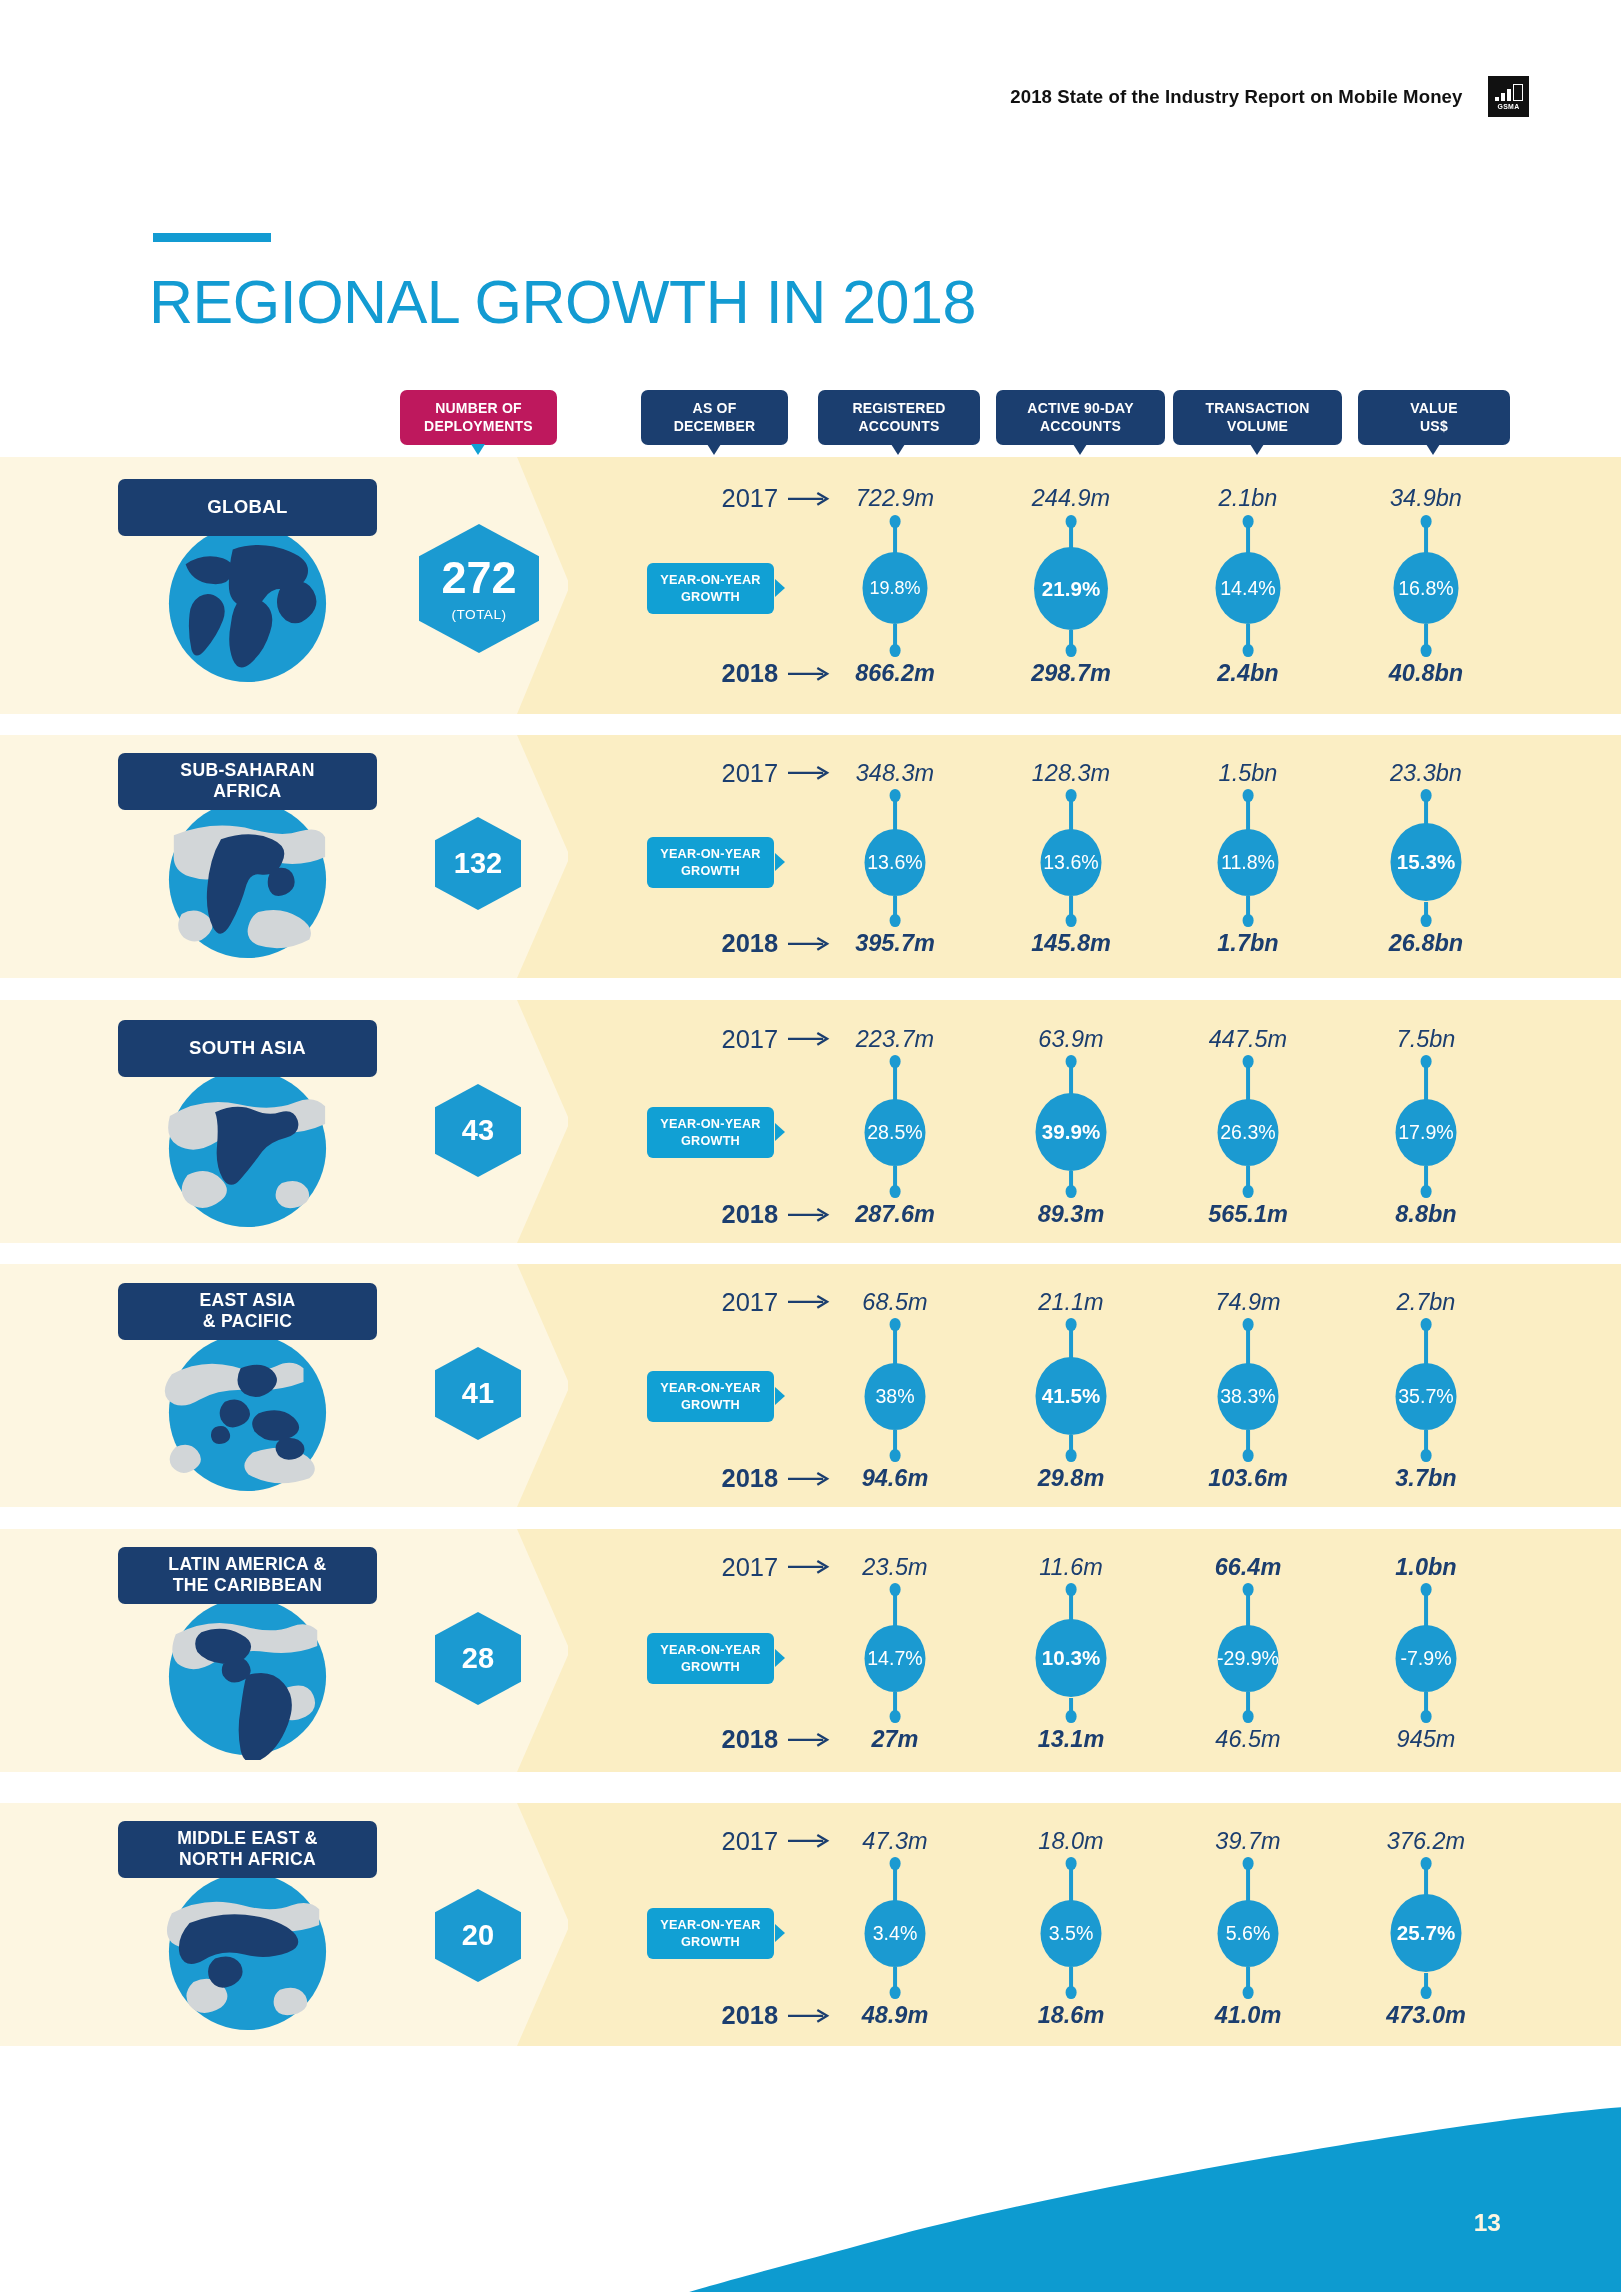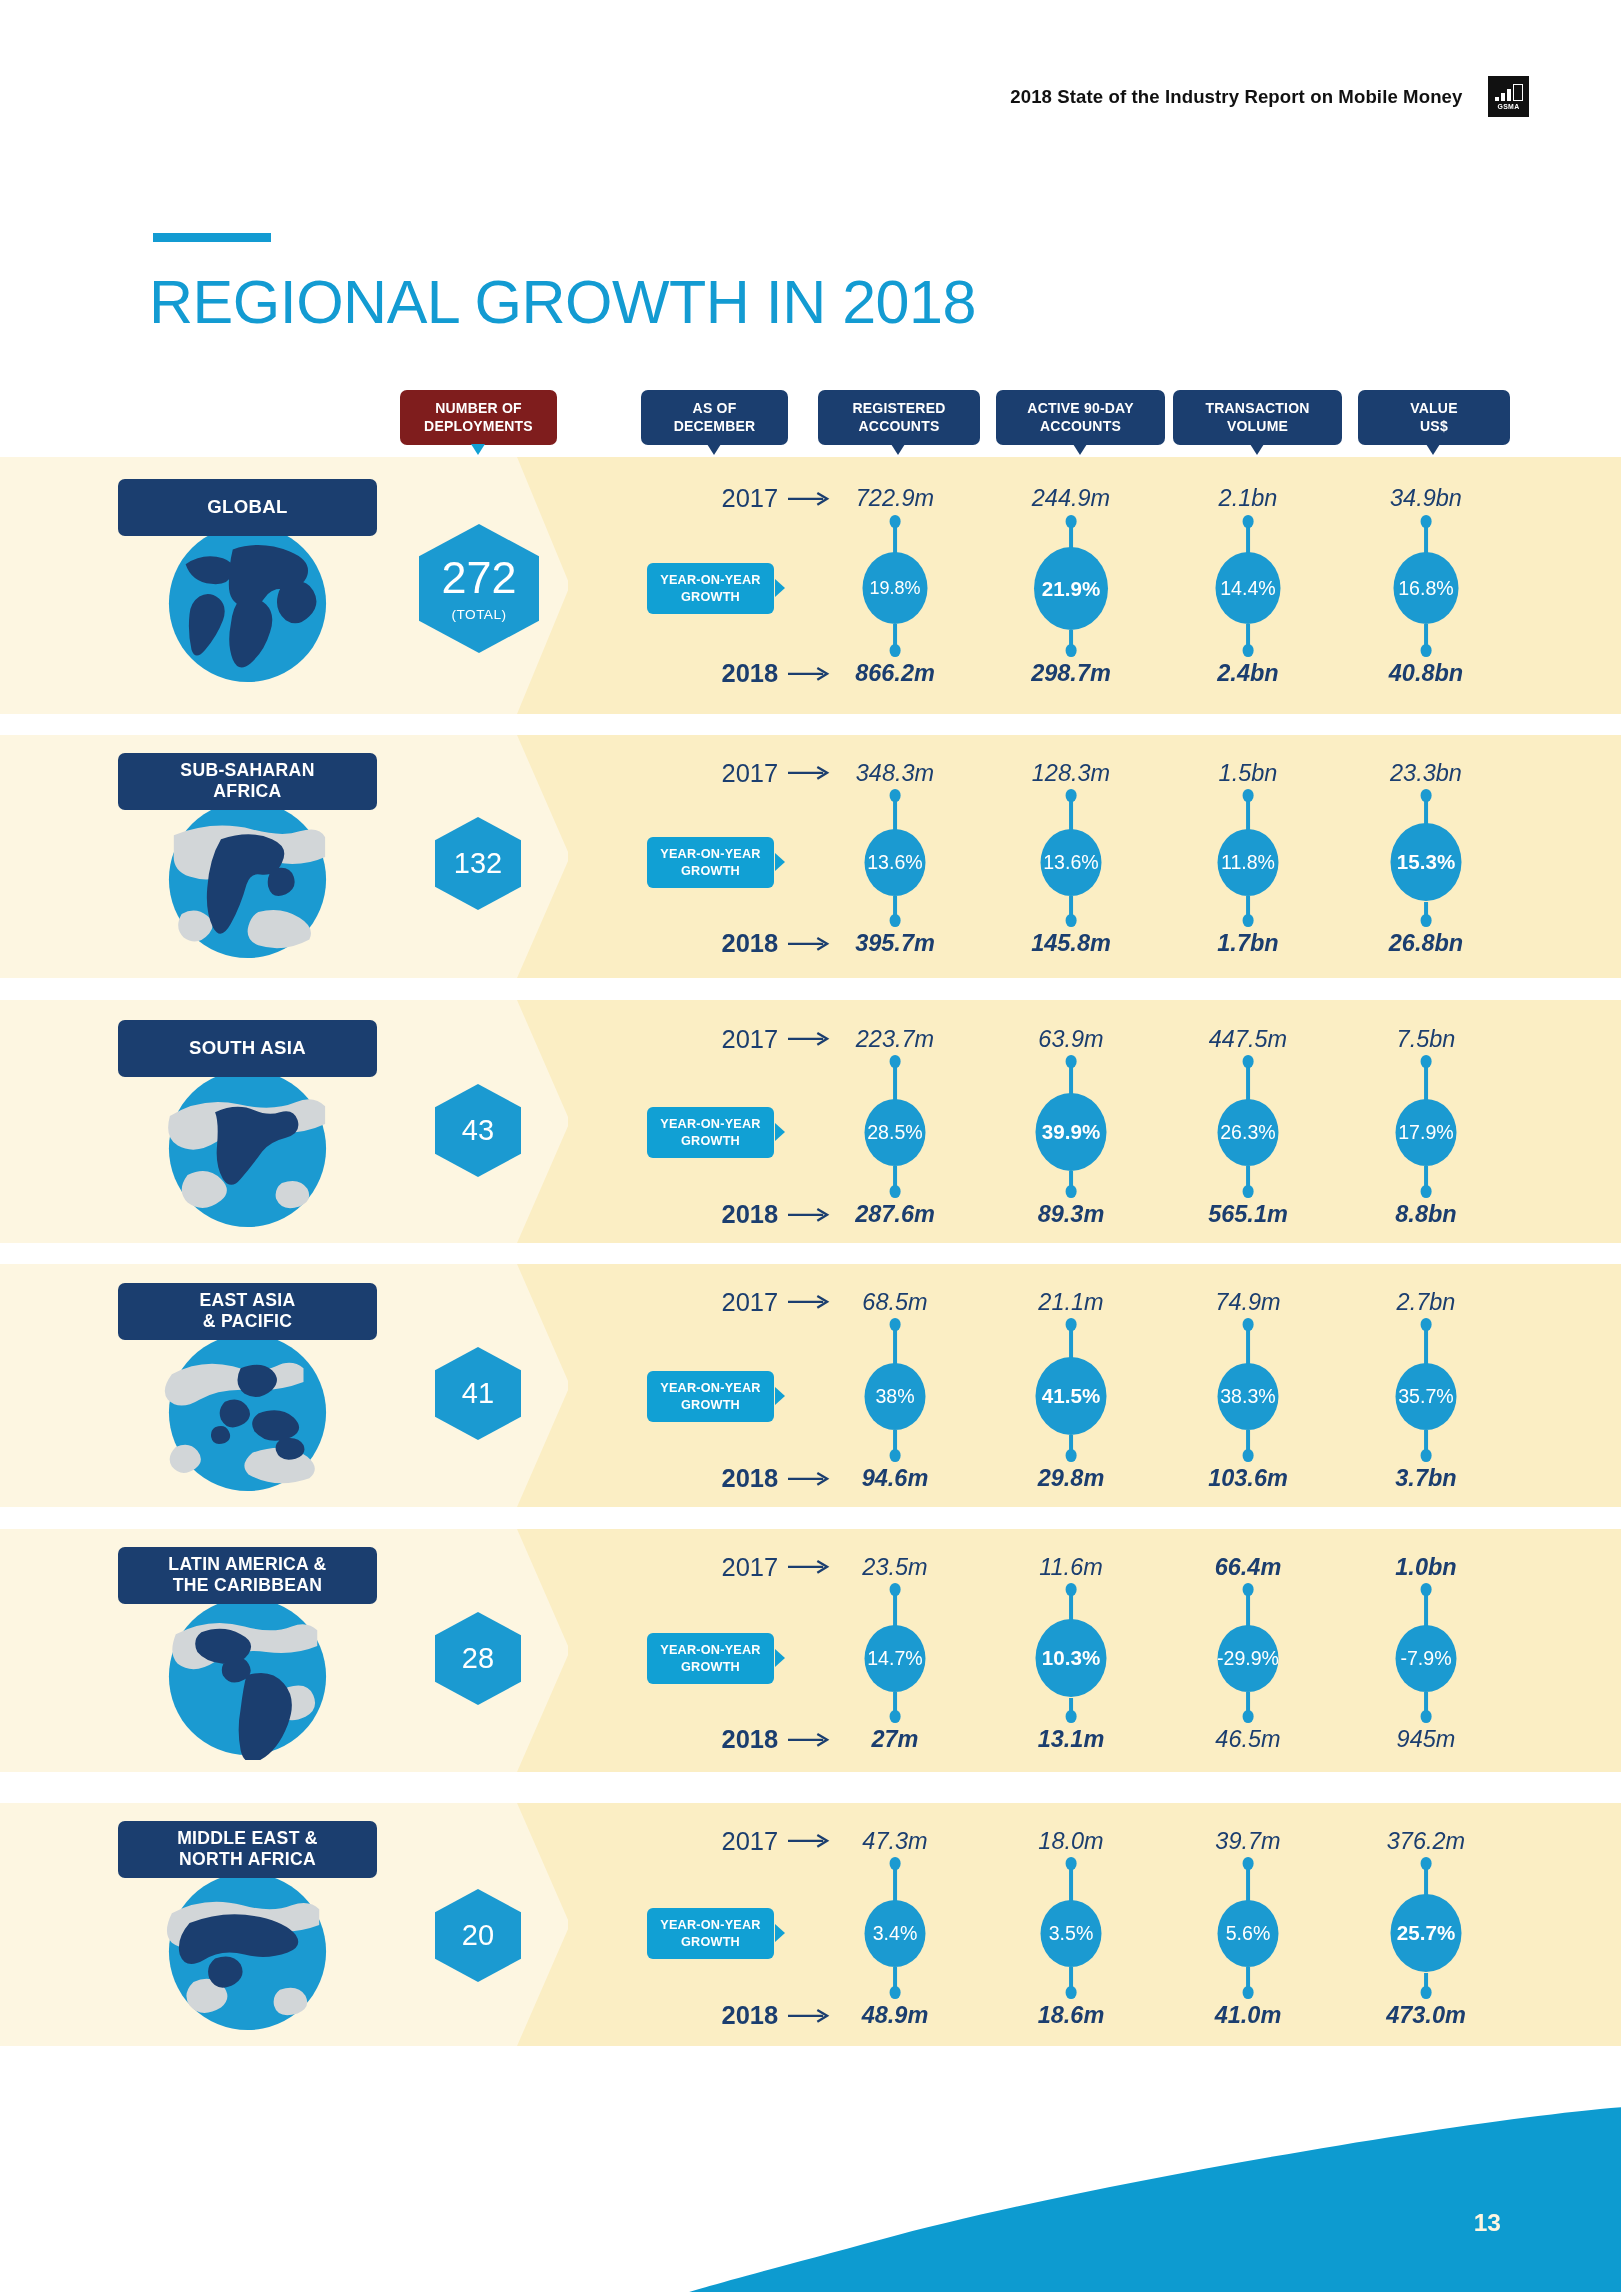--- a/index.html
+++ b/index.html
@@ -51,21 +51,21 @@
     position: absolute; top: 0; height: 55px; border-radius: 6.9px;
     display: flex; align-items: center; justify-content: center;
     text-align: center; color: #fff; font-size: 14px; font-weight: bold;
     line-height: 1.28; letter-spacing: 0.2px; padding: 0 5.9px;
   }
   .bubble .tail {
     position: absolute; left: 50%; margin-left: -7.8px; top: 54px;
     width: 0; height: 0; border-left: 7.8px solid transparent;
     border-right: 7.8px solid transparent;
   }
-  .bubble.light { background: #7f1d1d; }
+  .bubble.light { background: #be185d; }
   .bubble.light .tail { border-top: 11.8px solid #11a0d4; }
   .bubble.dark { background: #1b3e6f; }
   .bubble.dark .tail { border-top: 11.8px solid #1b3e6f; }
 
   
   .row { position: absolute; left: 0; width: 1621px; background: #fdf6e1; }
   .row-panel {
     position: absolute; top: 0; left: 568px; right: 0; height: 100%;
     background: #fbeec4;
   }
@@ -92,21 +92,21 @@
   .globe svg { display:block; width:100%; height:100%; }
 
   
   .hexwrap { position: absolute; z-index: 3; }
   .hex {
     background: #1b9ad1; position: relative;
     clip-path: polygon(50% 0%, 100% 25%, 100% 75%, 50% 100%, 0% 75%, 0% 25%);
     display: flex; flex-direction: column; align-items: center; justify-content: center;
     color: #fff;
   }
-  .hex .num { font-weight: normal; line-height: 1; }
+  .hex .num { font-weight: bold; line-height: 1; }
   .hex .sub { font-size: 13.7px; margin-top: 6.9px; letter-spacing: 0.4px; }
 
   
   .asof-2017, .asof-2018 {
     position: absolute; left: 674px; width: 157px; text-align: right;
     color: #1b3e6f; font-size: 25.5px; display: flex; align-items: center;
     justify-content: flex-end; gap: 9.8px; white-space: nowrap;
   }
   .asof-2018 { font-weight: bold; }
   .arrow-ico { display:inline-block; }

